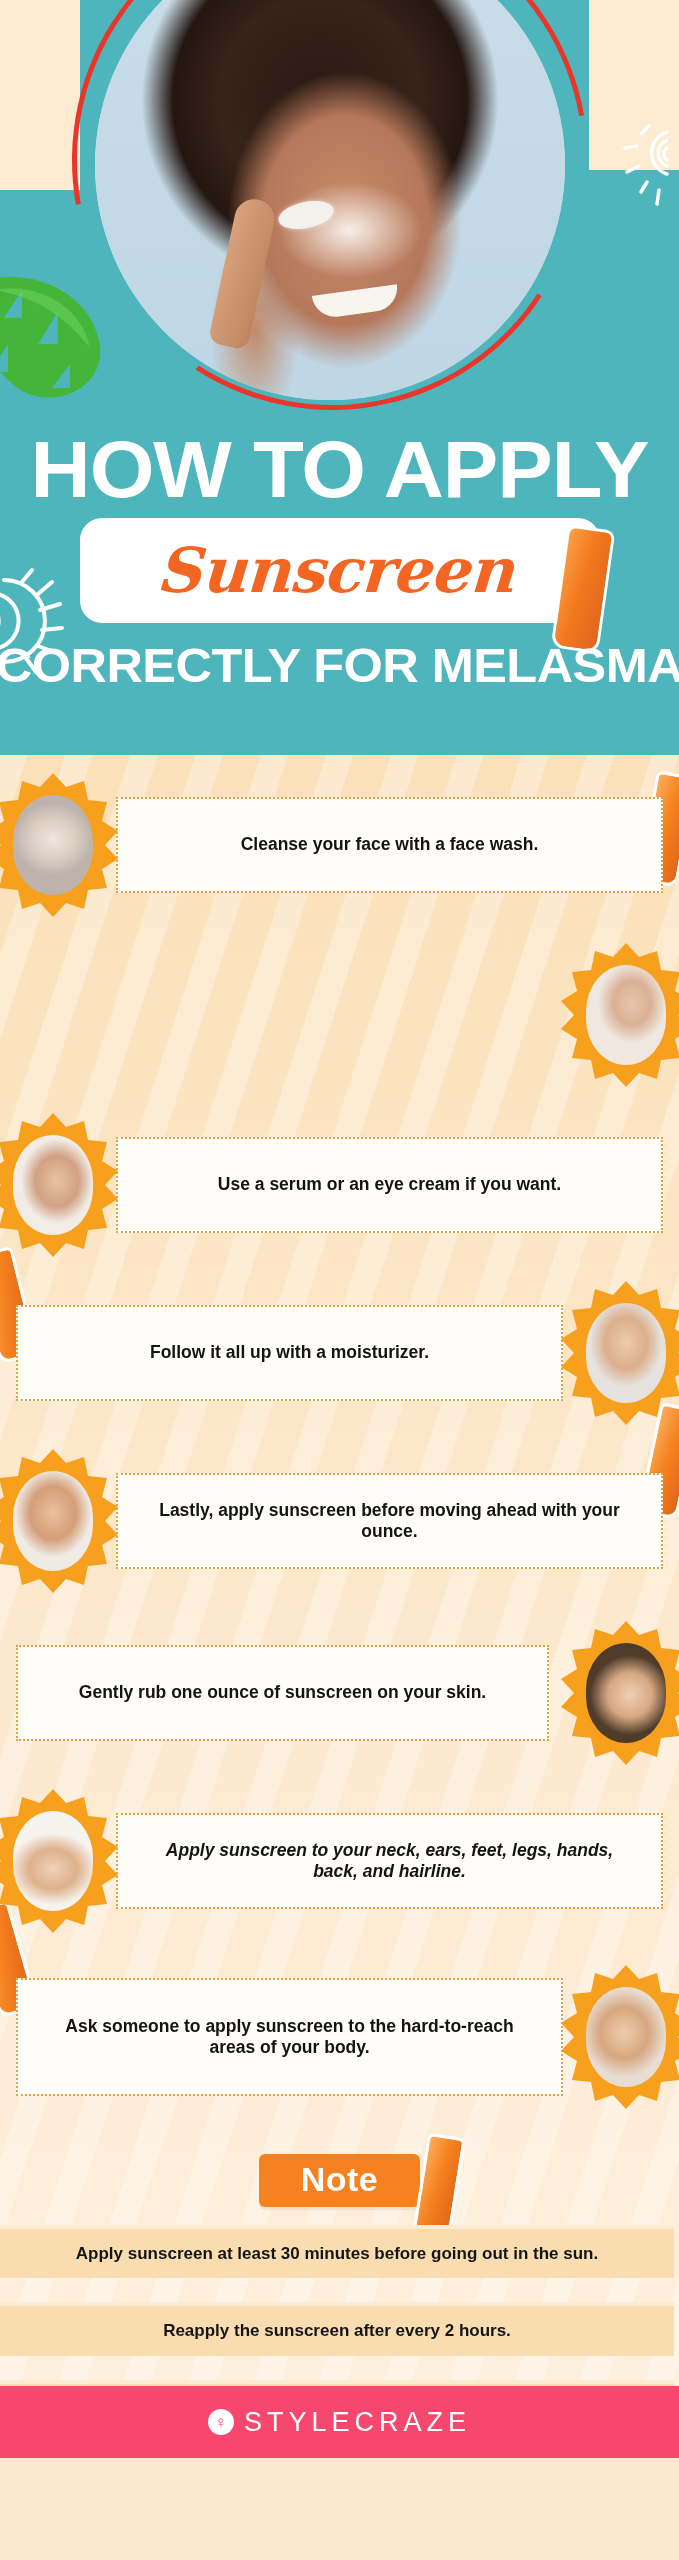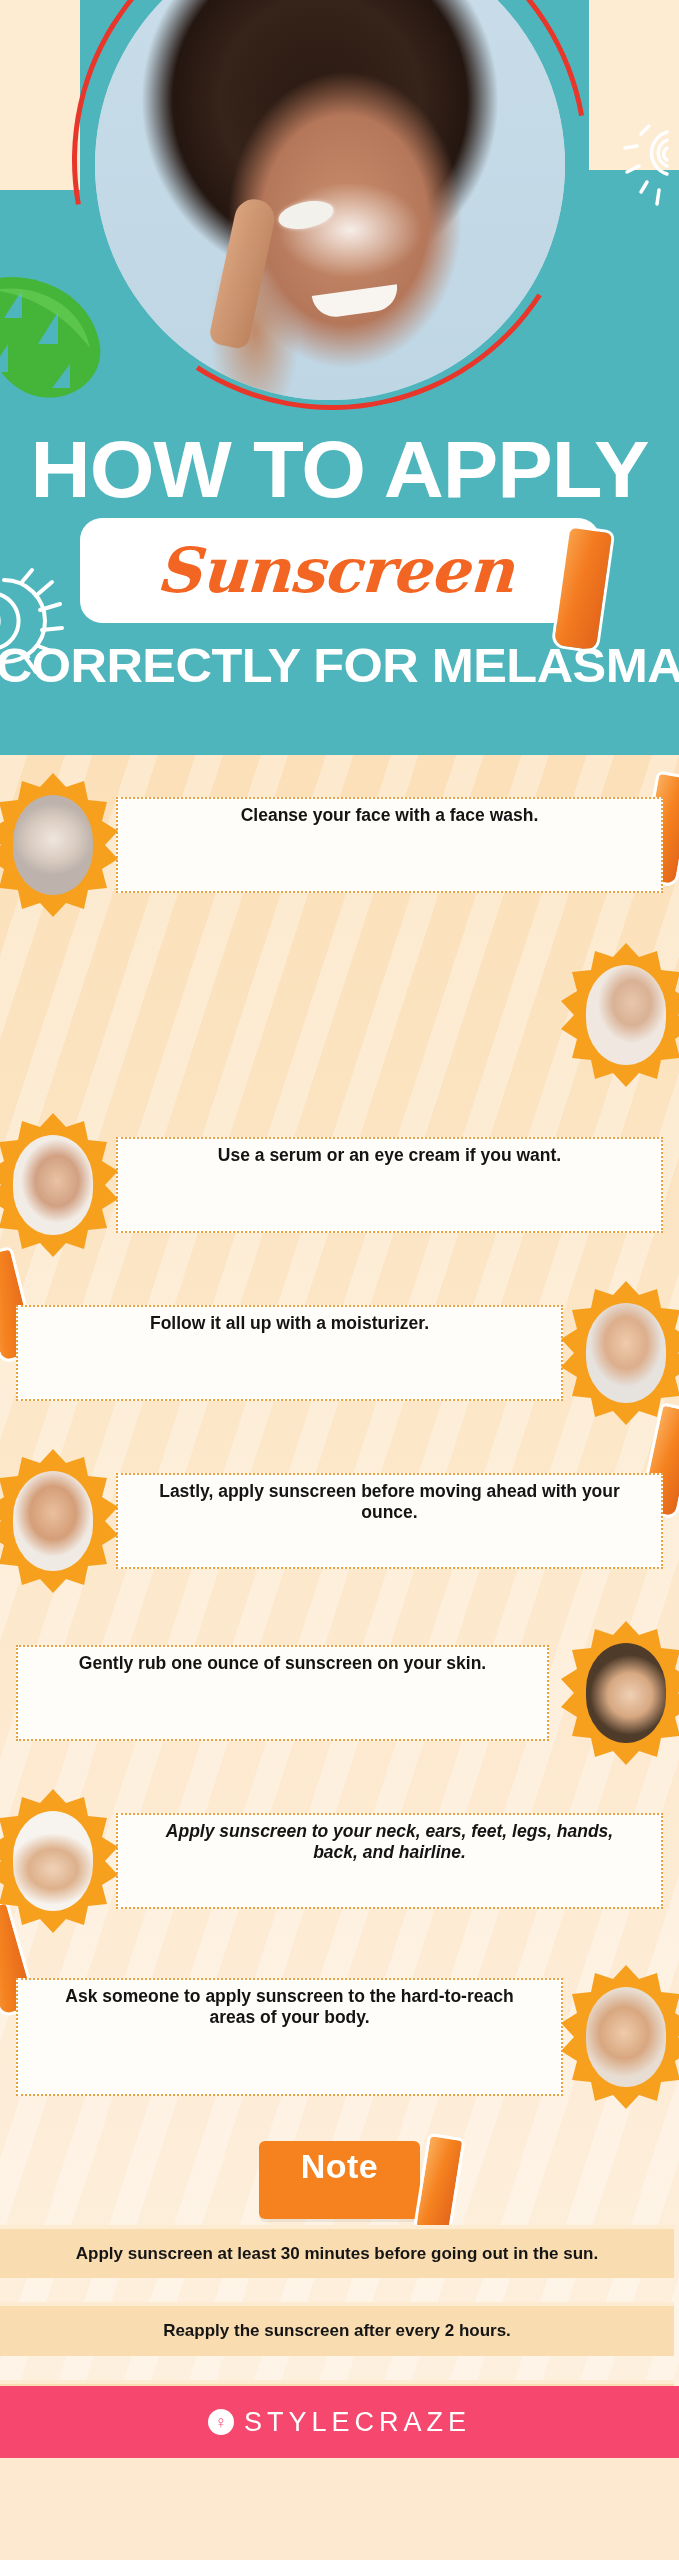--- a/index.html
+++ b/index.html
@@ -180,22 +180,22 @@
     border-radius:50%/46%;
     overflow:hidden;
   }
 
   .bubble {
     flex:1 1 auto;
     position:relative;
     min-height:96px;
     background:#FFFDF9;
     border:2px dotted #EBA03C;
-    display:flex; justify-content:center;
-    padding:6px 34px;
+    display:flex; align-items:center; justify-content:center;
+    padding:24px 34px;
     z-index:2;
   }
   .step.left  .bubble { margin-left:10px;  margin-right:16px; }
   .step.right .bubble { margin-right:10px; margin-left:16px; }
   .bubble-text {
     font-family:"Liberation Sans", sans-serif;
     font-weight:bold;
     font-size:17.5px;
     line-height:1.22;
     color:#141414;
@@ -207,21 +207,21 @@
     position:absolute;
     width:40px; height:112px;
     background:linear-gradient(100deg,#FBAE5C 0%, #F5821F 45%, #E2641A 100%);
     border-radius:7px 7px 12px 12px;
     border:3px solid #ffffff;
     z-index:1;
   }
   .note-badge-wrap {
     position:relative;
     width:679px; height:78px;
-    display:flex; justify-content:center;
+    display:flex; align-items:center; justify-content:center;
   }
   .note-badge {
     background:#F5821F;
     color:#FFFFFF;
     font-family:"Liberation Sans", sans-serif;
     font-weight:bold;
     font-size:34px;
     letter-spacing:0.5px;
     padding:6px 42px 8px;
     border-radius:6px;

